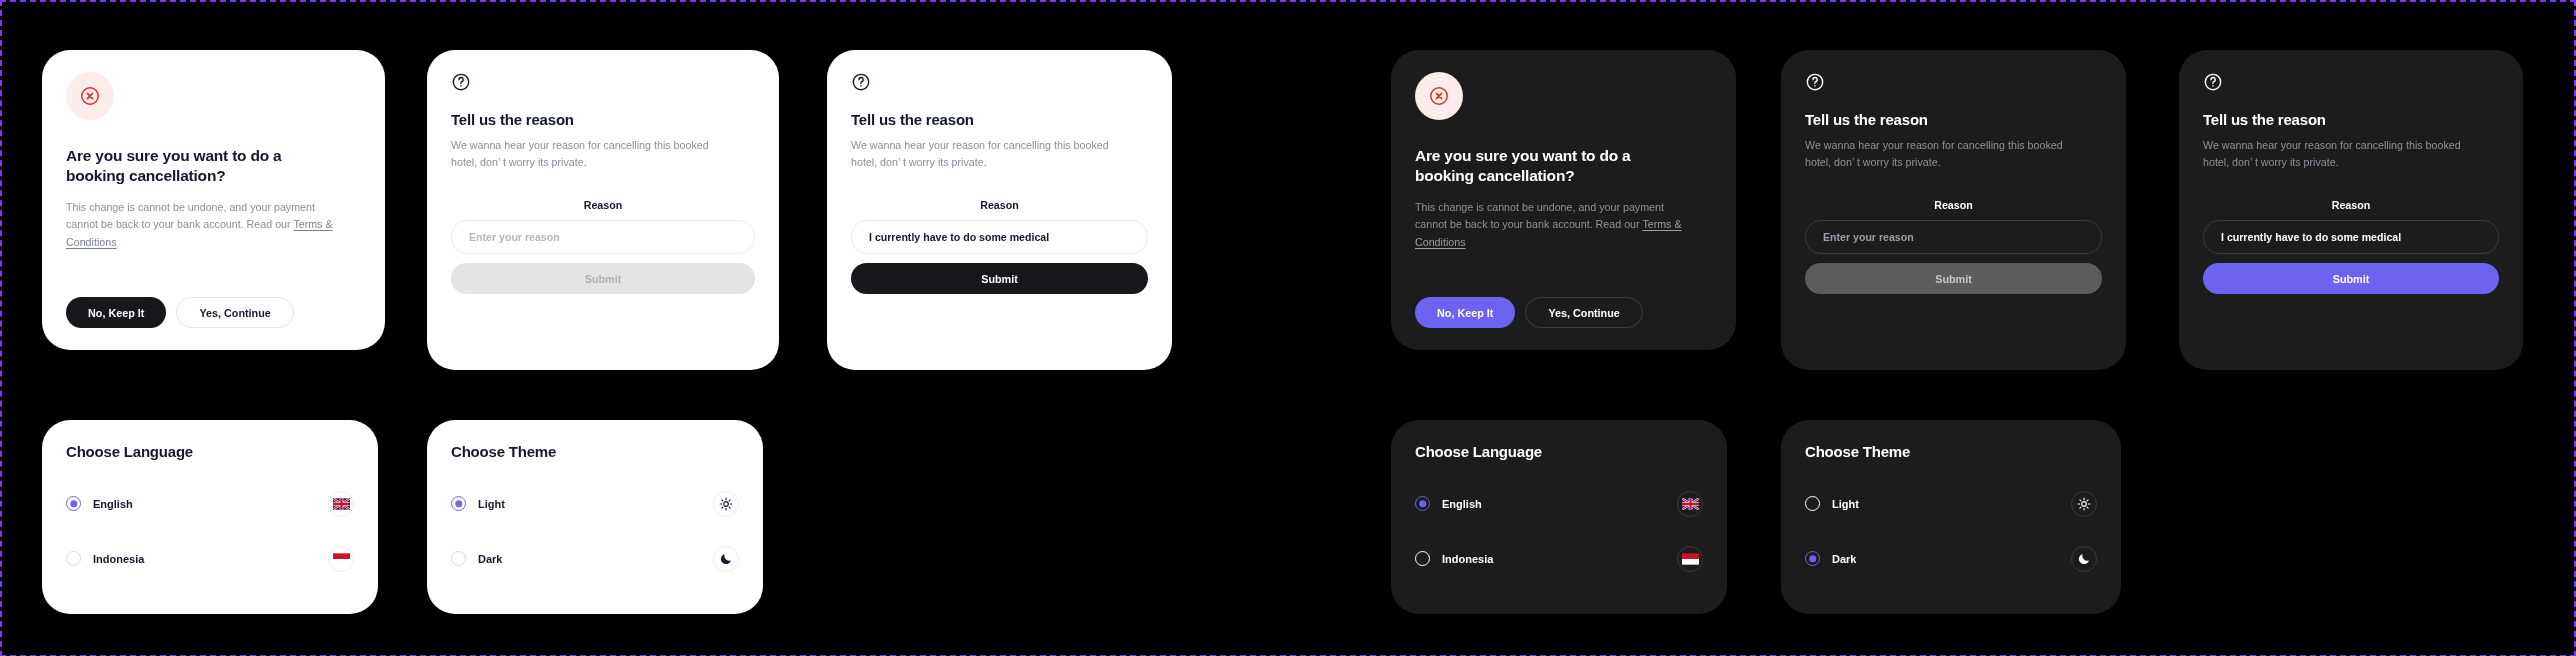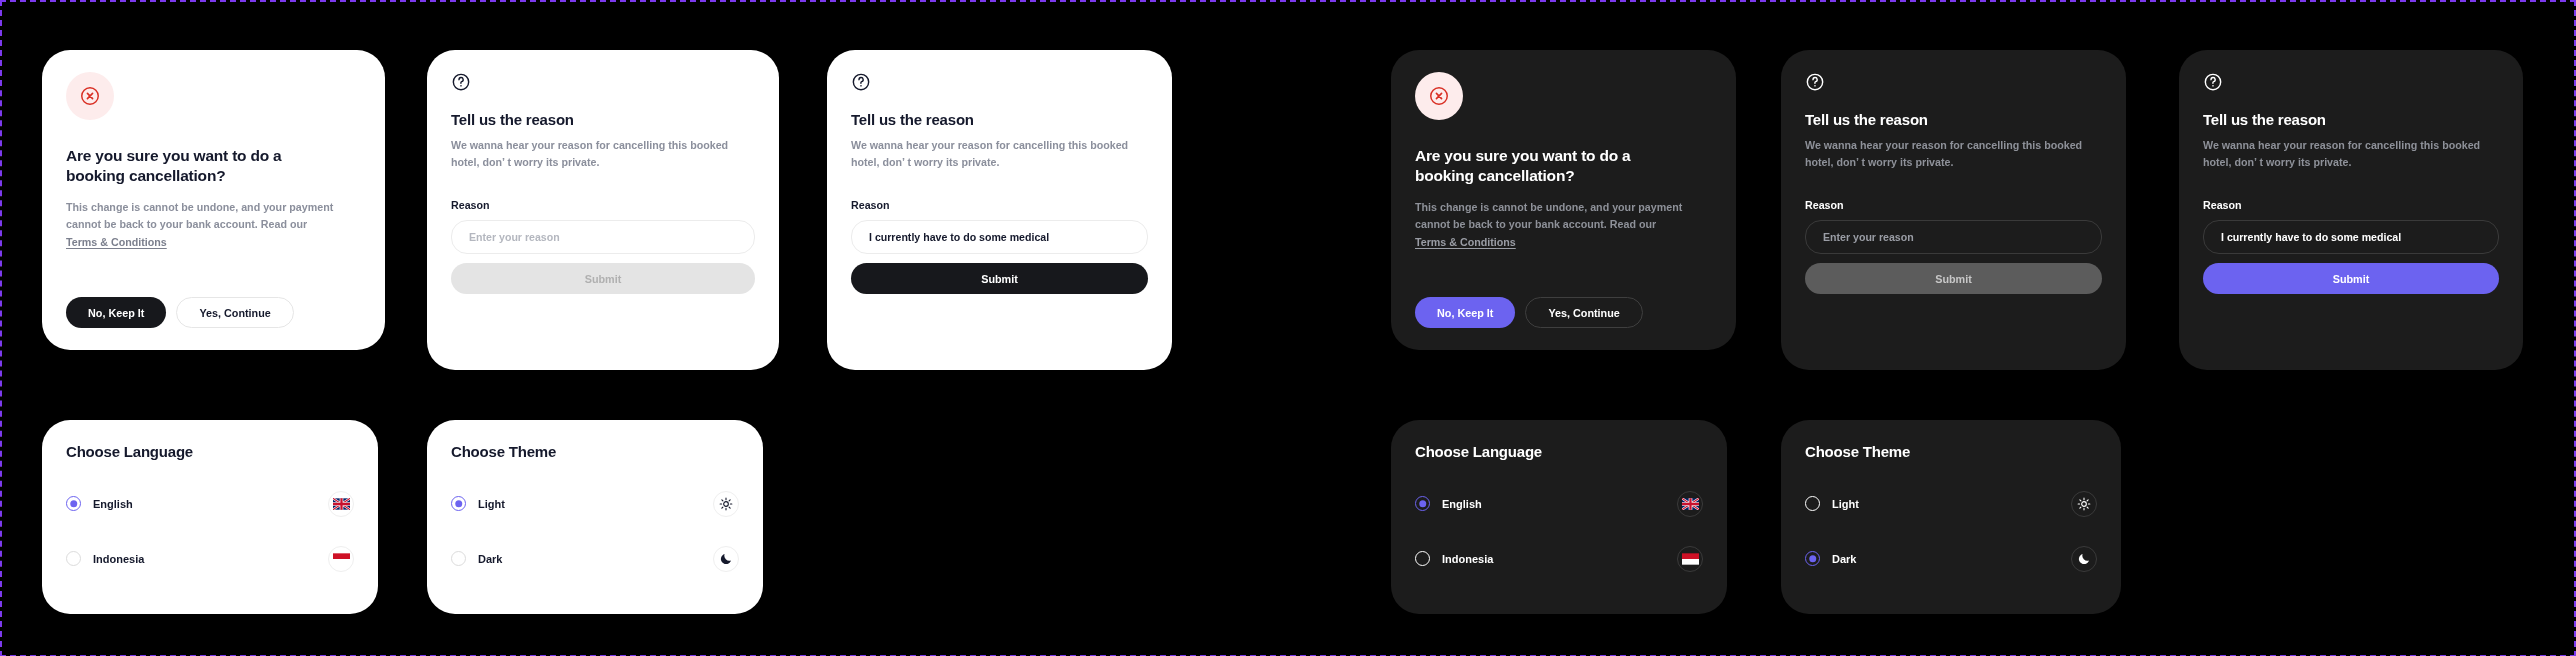--- a/index.html
+++ b/index.html
@@ -46,35 +46,35 @@
   .dark  .title { color: #ffffff; }
 
   .title-sm {
     font-size: 15px; font-weight: 700; line-height: 1.3;
     letter-spacing: -0.2px;
   }
   .light .title-sm { color: #15192c; }
   .dark  .title-sm { color: #ffffff; }
 
   .body {
-    font-size: 10.7px; font-weight: 700; line-height: 1.62;
+    font-size: 10.7px; font-weight: 400; line-height: 1.62;
   }
   .light .body { color: #8b8f9c; }
   .dark  .body { color: #8e9199; }
 
   .body a, .tc {
     text-decoration: underline;
     text-underline-offset: 2px;
     margin-top: 24px;
   }
   .light .tc { color: #7b7f8d; }
   .dark  .tc { color: #9a9da5; }
 
   .field-label {
-    font-size: 10.7px; font-weight: 700;
+    font-size: 10.7px; font-weight: 700; text-align: center;
   }
   .light .field-label { color: #15192c; }
   .dark  .field-label { color: #ffffff; }
 
   
   .input {
     height: 31px; border-radius: 16px;
     display: flex; align-items: center;
     padding: 16px 17px;
     font-size: 10.6px; font-weight: 600;

